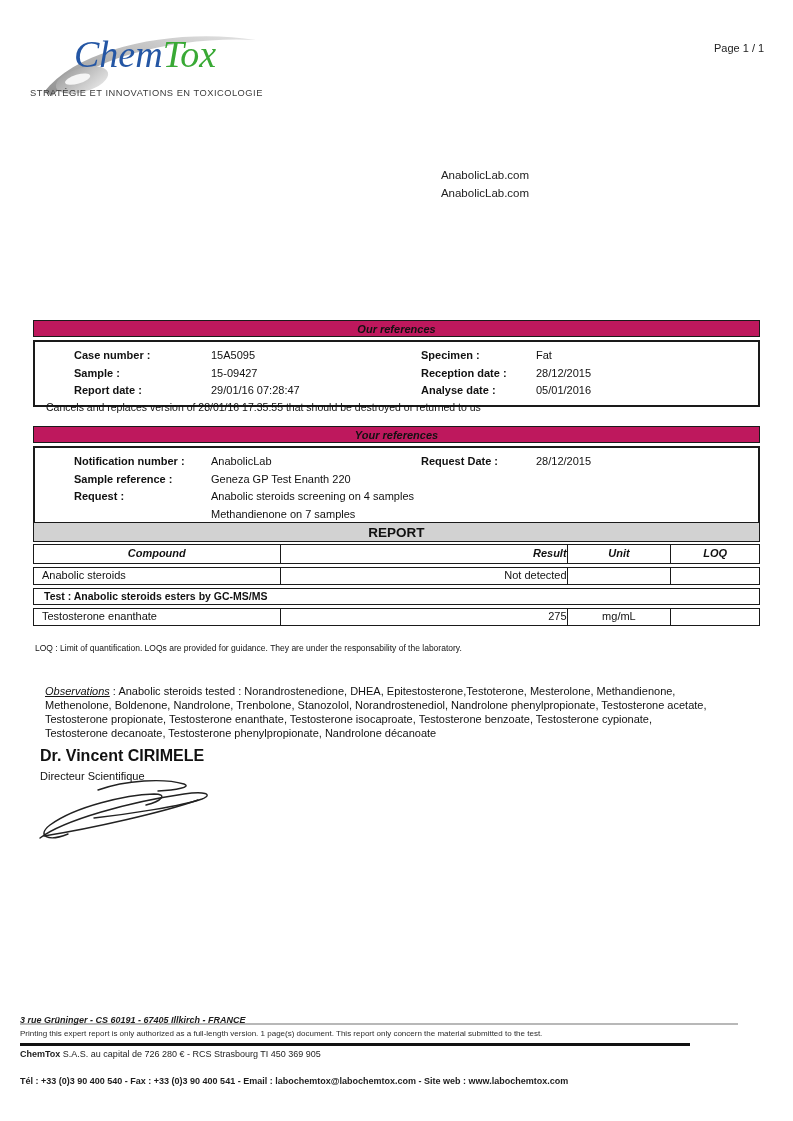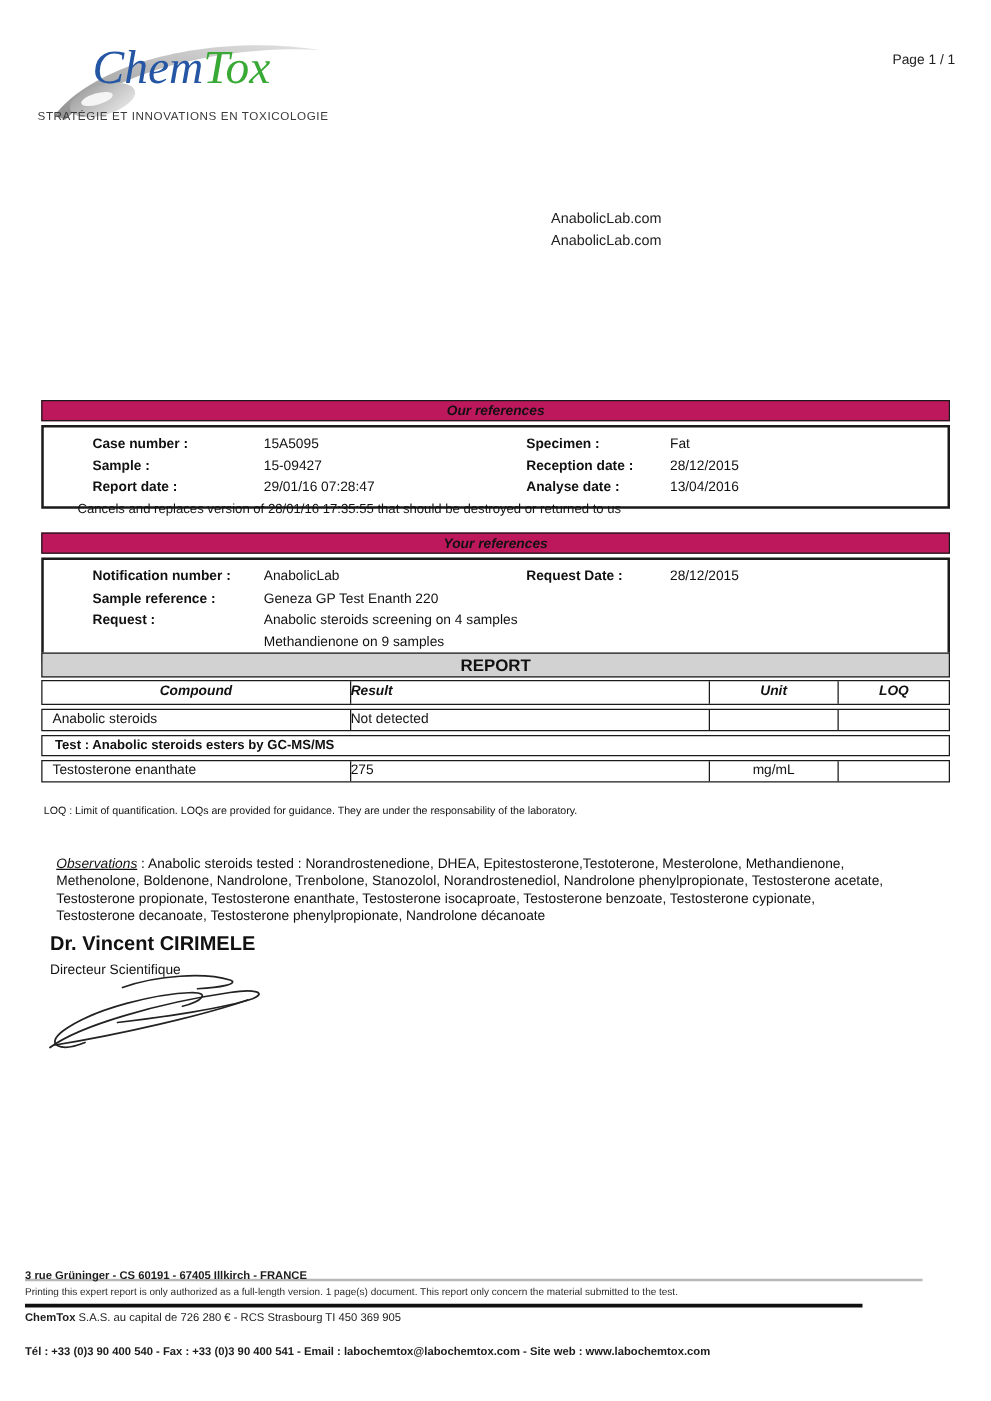--- a/index.html
+++ b/index.html
@@ -17,51 +17,51 @@
   .page-label{position:absolute;left:674px;top:42px;font-size:11px;color:#222;margin-left:40px;}
   
   .watermark{position:absolute;left:380px;top:166px;width:210px;text-align:center;font-size:11.5px;color:#222;line-height:18px;}
   
   .ref-table{position:absolute;left:33px;width:727px;}
   .bar{height:17px;line-height:17px;background:#be185d;border:1.5px solid #1a1a1a;
        text-align:center;font-size:11px;font-weight:bold;font-style:italic;box-sizing:border-box;}
   .ref-box{margin-top:3px;border:2px solid #1a1a1a;box-sizing:border-box;padding:5px 0 5px 15px;background:#fff;}
   .ref-row{display:grid;grid-template-columns:137px 210px 115px 1fr;height:17.5px;line-height:17.5px;font-size:11px;margin-left:24px;}
   .ref-label{font-weight:bold;}
-  .cancel-note{position:absolute;left:46px;top:401px;font-size:10.5px;color:#111;margin-left:16px;}
+  .cancel-note{position:absolute;left:46px;top:401px;font-size:10.5px;color:#111;}
   
   .report{position:absolute;left:33px;top:522px;width:727px;}
   .report-bar{height:20px;line-height:20px;background:#d2d2d2;border:1.5px solid #1a1a1a;
        text-align:center;font-size:13.5px;font-weight:bold;box-sizing:border-box;}
   .report-head{margin-top:2px;display:flex;border:1.5px solid #1a1a1a;box-sizing:border-box;height:20px;line-height:17px;
        font-size:11px;font-weight:bold;font-style:italic;text-align:center;}
   .report-row{margin-top:3px;display:flex;border:1.5px solid #1a1a1a;box-sizing:border-box;height:18px;line-height:15px;font-size:11px;}
   .report-test{margin-top:3px;border:1.5px solid #1a1a1a;box-sizing:border-box;height:17px;line-height:14px;
        font-size:10.5px;font-weight:bold;padding-left:10px;}
   .c-comp{width:34%;box-sizing:border-box;border-right:1.5px solid #1a1a1a;}
-  .c-res {width:39.6%;box-sizing:border-box;border-right:1.5px solid #1a1a1a;text-align:left;}
+  .c-res {width:39.6%;box-sizing:border-box;border-right:1.5px solid #1a1a1a;text-align:right;}
   .c-unit{width:14.3%;box-sizing:border-box;border-right:1.5px solid #1a1a1a;text-align:center;}
   .c-loq {flex:1;text-align:center;}
   .report-row .c-comp{padding-left:8px;text-align:left;}
   .report-head .c-comp{text-align:center;}
   .loq-note{position:absolute;left:35px;top:643px;font-size:8.5px;color:#111;}
   
   .observations{position:absolute;left:33px;top:684px;width:665px;font-size:11px;line-height:14px;color:#111;margin-left:12px;}
   .obs-label{font-style:italic;text-decoration:underline;}
   
   .sig-name{position:absolute;left:40px;top:747px;font-size:16px;font-weight:bold;}
   .sig-title{position:absolute;left:40px;top:770px;font-size:11px;}
   .sig-img{position:absolute;left:34px;top:776px;}
   
   .foot-grayline{position:absolute;left:20px;top:1023px;width:718px;height:1.5px;background:#b8b8b8;}
   .foot-print{position:absolute;left:20px;top:1029px;font-size:8px;color:#2b2b2b;}
   .foot-blackline{position:absolute;left:20px;top:1043px;width:670px;height:2.5px;background:#111;}
   .foot-line{position:absolute;left:20px;font-size:9px;color:#1c1c1c;}
   .foot-company{top:1049px;}
-  .foot-address{top:1015px;font-weight:bold;}
+  .foot-address{top:1015px;font-weight:bold;font-style:italic;}
   .foot-contact{top:1076px;font-weight:bold;}
   .bold{font-weight:bold;}
 </style>
 </head>
 <body>
 
 <div class="page">
 
   <div class="logo">
     <svg width="232" height="80" viewBox="0 0 232 80">
@@ -103,21 +103,21 @@
         <div class="ref-row">
           <div class="ref-label">Sample :</div>
           <div class="ref-value">15-09427</div>
           <div class="ref-label">Reception date :</div>
           <div class="ref-value">28/12/2015</div>
         </div>
         <div class="ref-row">
           <div class="ref-label">Report date :</div>
           <div class="ref-value">29/01/16  07:28:47</div>
           <div class="ref-label">Analyse date :</div>
-          <div class="ref-value">13/04/2016</div>
+          <div class="ref-value">05/01/2016</div>
         </div>
       </div>
   </div>
   <div class="cancel-note">Cancels and replaces version of  28/01/16  17:35:55 that should be destroyed or returned to us</div>
 
   <div class="ref-table" style="top:426px;">
     <div class="bar">Your references</div>
     <div class="ref-box">
         <div class="ref-row">
           <div class="ref-label">Notification number :</div>
@@ -132,21 +132,21 @@
           <div class="ref-value"></div>
         </div>
         <div class="ref-row">
           <div class="ref-label">Request :</div>
           <div class="ref-value">Anabolic steroids screening on 4 samples</div>
           <div class="ref-label"></div>
           <div class="ref-value"></div>
         </div>
         <div class="ref-row">
           <div class="ref-label"></div>
-          <div class="ref-value">Methandienone on 9 samples</div>
+          <div class="ref-value">Methandienone on 7 samples</div>
           <div class="ref-label"></div>
           <div class="ref-value"></div>
         </div>
       </div>
   </div>
 
   <div class="report">
     <div class="report-bar">REPORT</div>
     <div class="report-head">
       <div class="c-comp">Compound</div>

